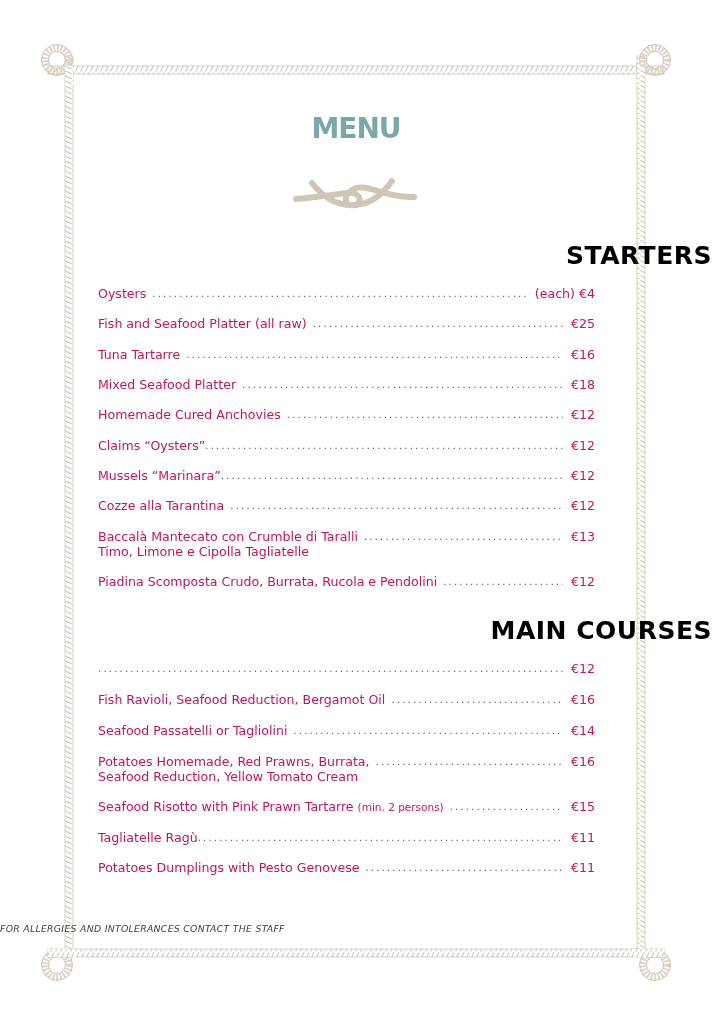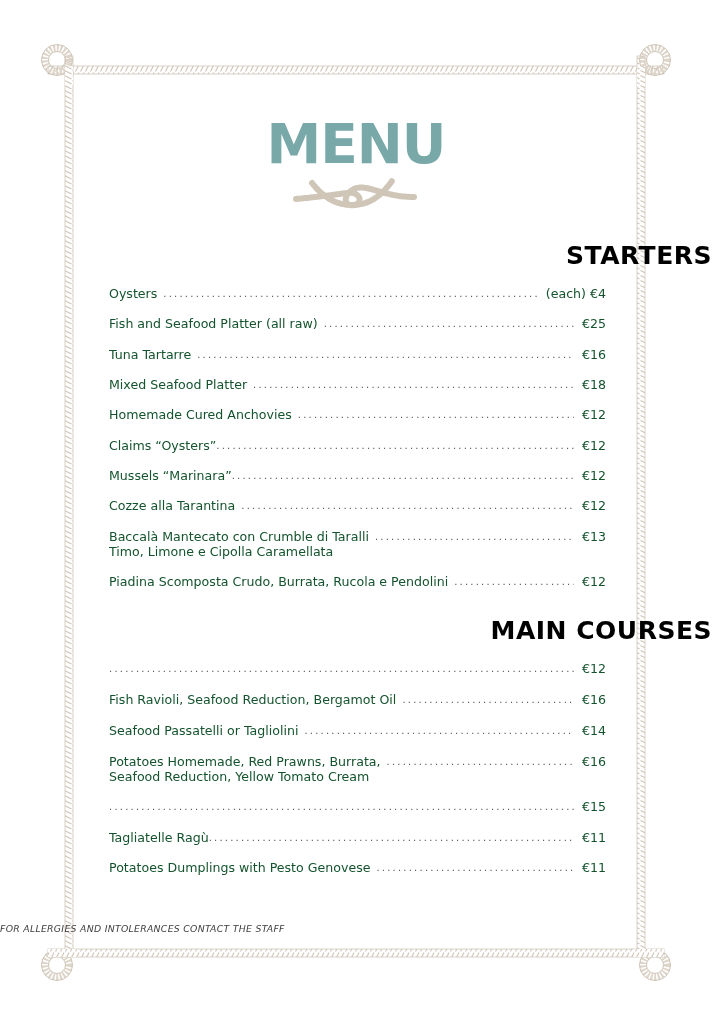--- a/index.html
+++ b/index.html
@@ -1,21 +1,21 @@
 <!DOCTYPE html>
 <html><head>
 <meta charset="utf-8">
 <style>
   html, body { margin:0; padding:0; background:#ffffff; }
   body { width:712px; height:1024px; position:relative; overflow:hidden; font-family:"DejaVu Sans", sans-serif; color:#3a3a3a; }
   .frame { position:absolute; left:0; top:0; width:712px; height:1024px; }
-  .title { position:absolute; left:0; width:712px; top:112px; text-align:center; font-family:"DejaVu Sans", sans-serif; font-weight:bold; font-size:55px; letter-spacing:-1px; color:#79a8a9; margin:0; }
+  .title { position:absolute; left:0; width:712px; top:112px; text-align:center; font-family:"DejaVu Sans", sans-serif; font-weight:bold; font-size:28px; letter-spacing:-1px; color:#79a8a9; margin:0; }
   .knot { position:absolute; left:292px; top:177px; width:126px; height:34px; }
   .section-title { position:absolute; left:0; width:712px; text-align:right; font-family:"DejaVu Sans", sans-serif; font-weight:bold; font-size:25px; color:#000000; margin:0; letter-spacing:0.5px; }
-  .item { position:absolute; left:109px; width:497px; font-size:12.6px; line-height:15px; color:#14532d; display:flex; align-items:flex-start; }
+  .item { position:absolute; left:98px; width:497px; font-size:12.6px; line-height:15px; color:#be185d; display:flex; align-items:flex-start; }
   .item .name { white-space:nowrap; flex:0 0 auto; padding-right:6px; }
   .item .dots { flex:1 1 auto; overflow:hidden; white-space:nowrap; color:#555; letter-spacing:2.2px; font-size:10px; line-height:15px; }
   .item .dots::before { content:"........................................................................................................................................................................................................"; }
   .item .price { white-space:nowrap; flex:0 0 auto; padding-left:8px; text-align:right; }
   .item .sub { position:absolute; left:0; top:15px; white-space:nowrap; }
   .item .note { font-size:10.5px; }
   .footer { position:absolute; left:0; width:712px; top:923px; font-size:9.3px; font-style:italic; color:#3e3e3e; letter-spacing:0.3px; }
 </style>
 </head>
 <body>
@@ -109,21 +109,21 @@
 </div>
 <div class="item" style="top:498px">
   <span class="name">Cozze alla Tarantina</span>
   <span class="dots"></span>
   <span class="price">€12</span>
 </div>
 <div class="item" style="top:529px">
   <span class="name">Baccalà Mantecato con Crumble di Taralli</span>
   <span class="dots"></span>
   <span class="price">€13</span>
-  <span class="sub">Timo, Limone e Cipolla Caramellata</span>
+  <span class="sub">Timo, Limone e Cipolla Tagliatelle</span>
 </div>
 <div class="item" style="top:574px">
   <span class="name">Piadina Scomposta Crudo, Burrata, Rucola e Pendolini</span>
   <span class="dots"></span>
   <span class="price">€12</span>
 </div>
 
 <h2 class="section-title" style="top:616px">MAIN COURSES</h2>
 
 <div class="item" style="top:661px">
@@ -140,20 +140,21 @@
   <span class="dots"></span>
   <span class="price">€14</span>
 </div>
 <div class="item" style="top:754px">
   <span class="name">Potatoes Homemade, Red Prawns, Burrata,</span>
   <span class="dots"></span>
   <span class="price">€16</span>
   <span class="sub">Seafood Reduction, Yellow Tomato Cream</span>
 </div>
 <div class="item" style="top:799px">
+  <span class="name"><span>Seafood Risotto with Pink Prawn Tartarre</span> <span class="note">(min. 2 persons)</span></span>
   <span class="dots"></span>
   <span class="price">€15</span>
 </div>
 <div class="item" style="top:830px">
   <span class="name" style="padding-right:0">Tagliatelle Ragù</span>
   <span class="dots"></span>
   <span class="price">€11</span>
 </div>
 <div class="item" style="top:860px">
   <span class="name">Potatoes Dumplings with Pesto Genovese</span>

